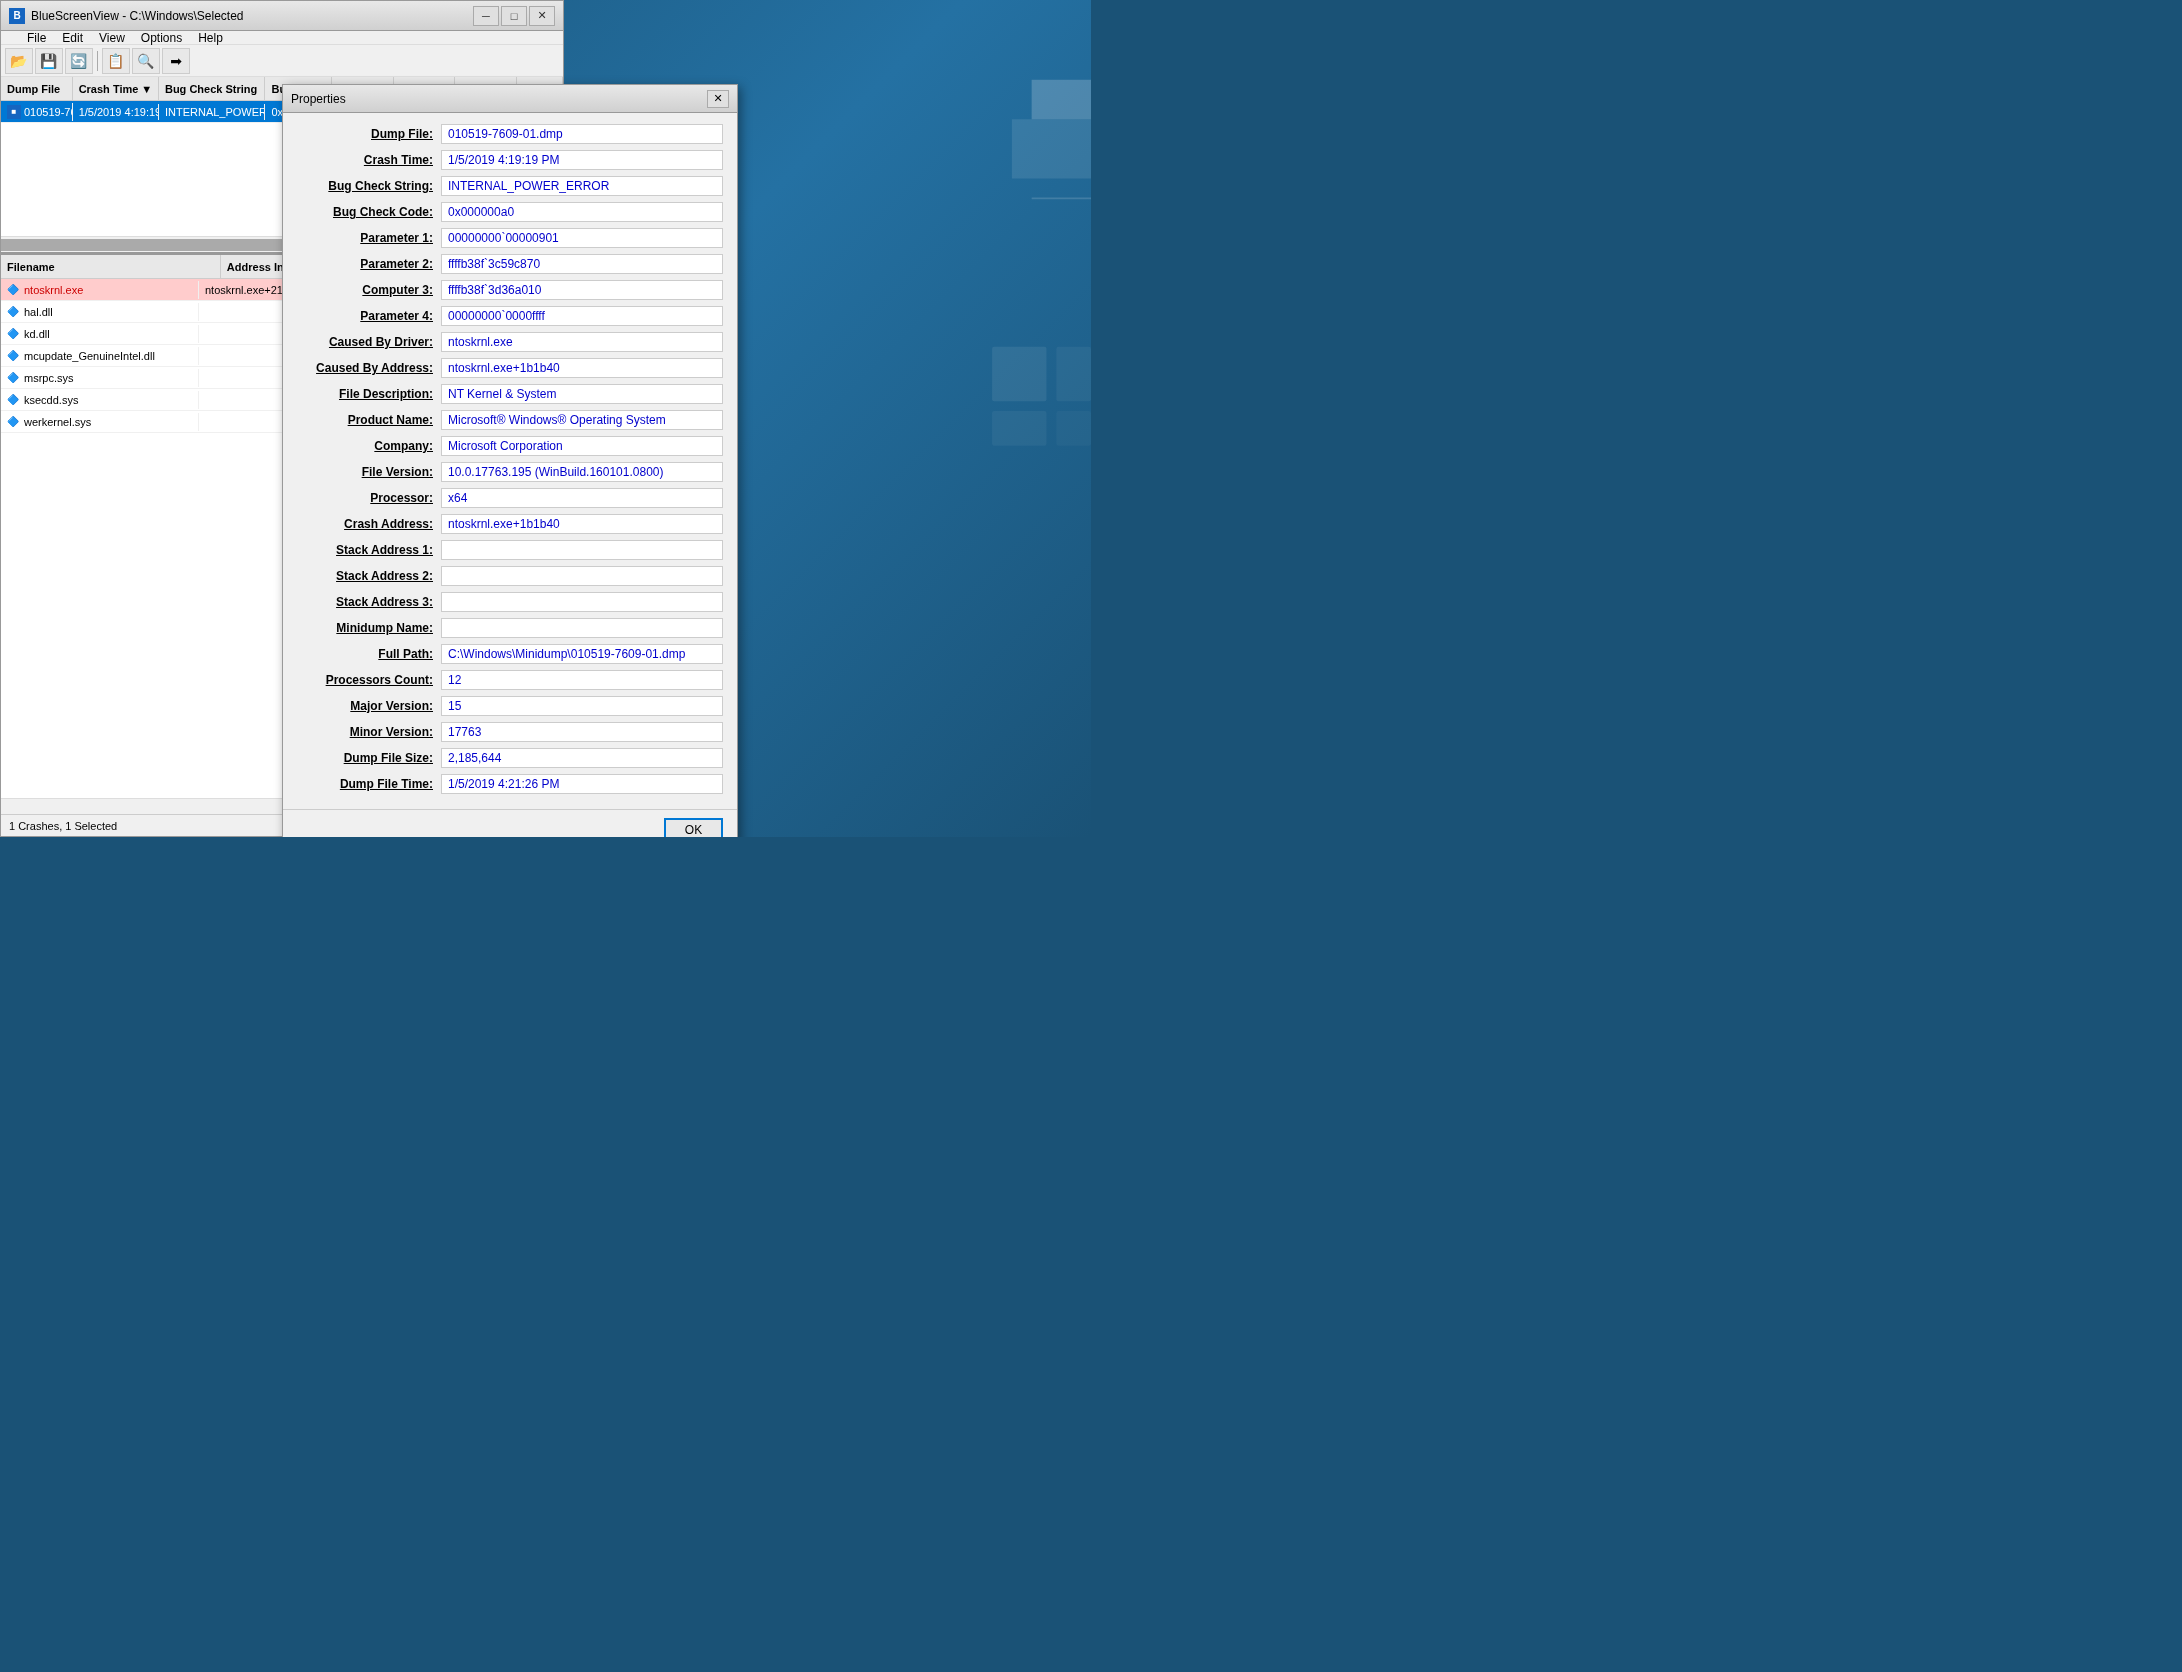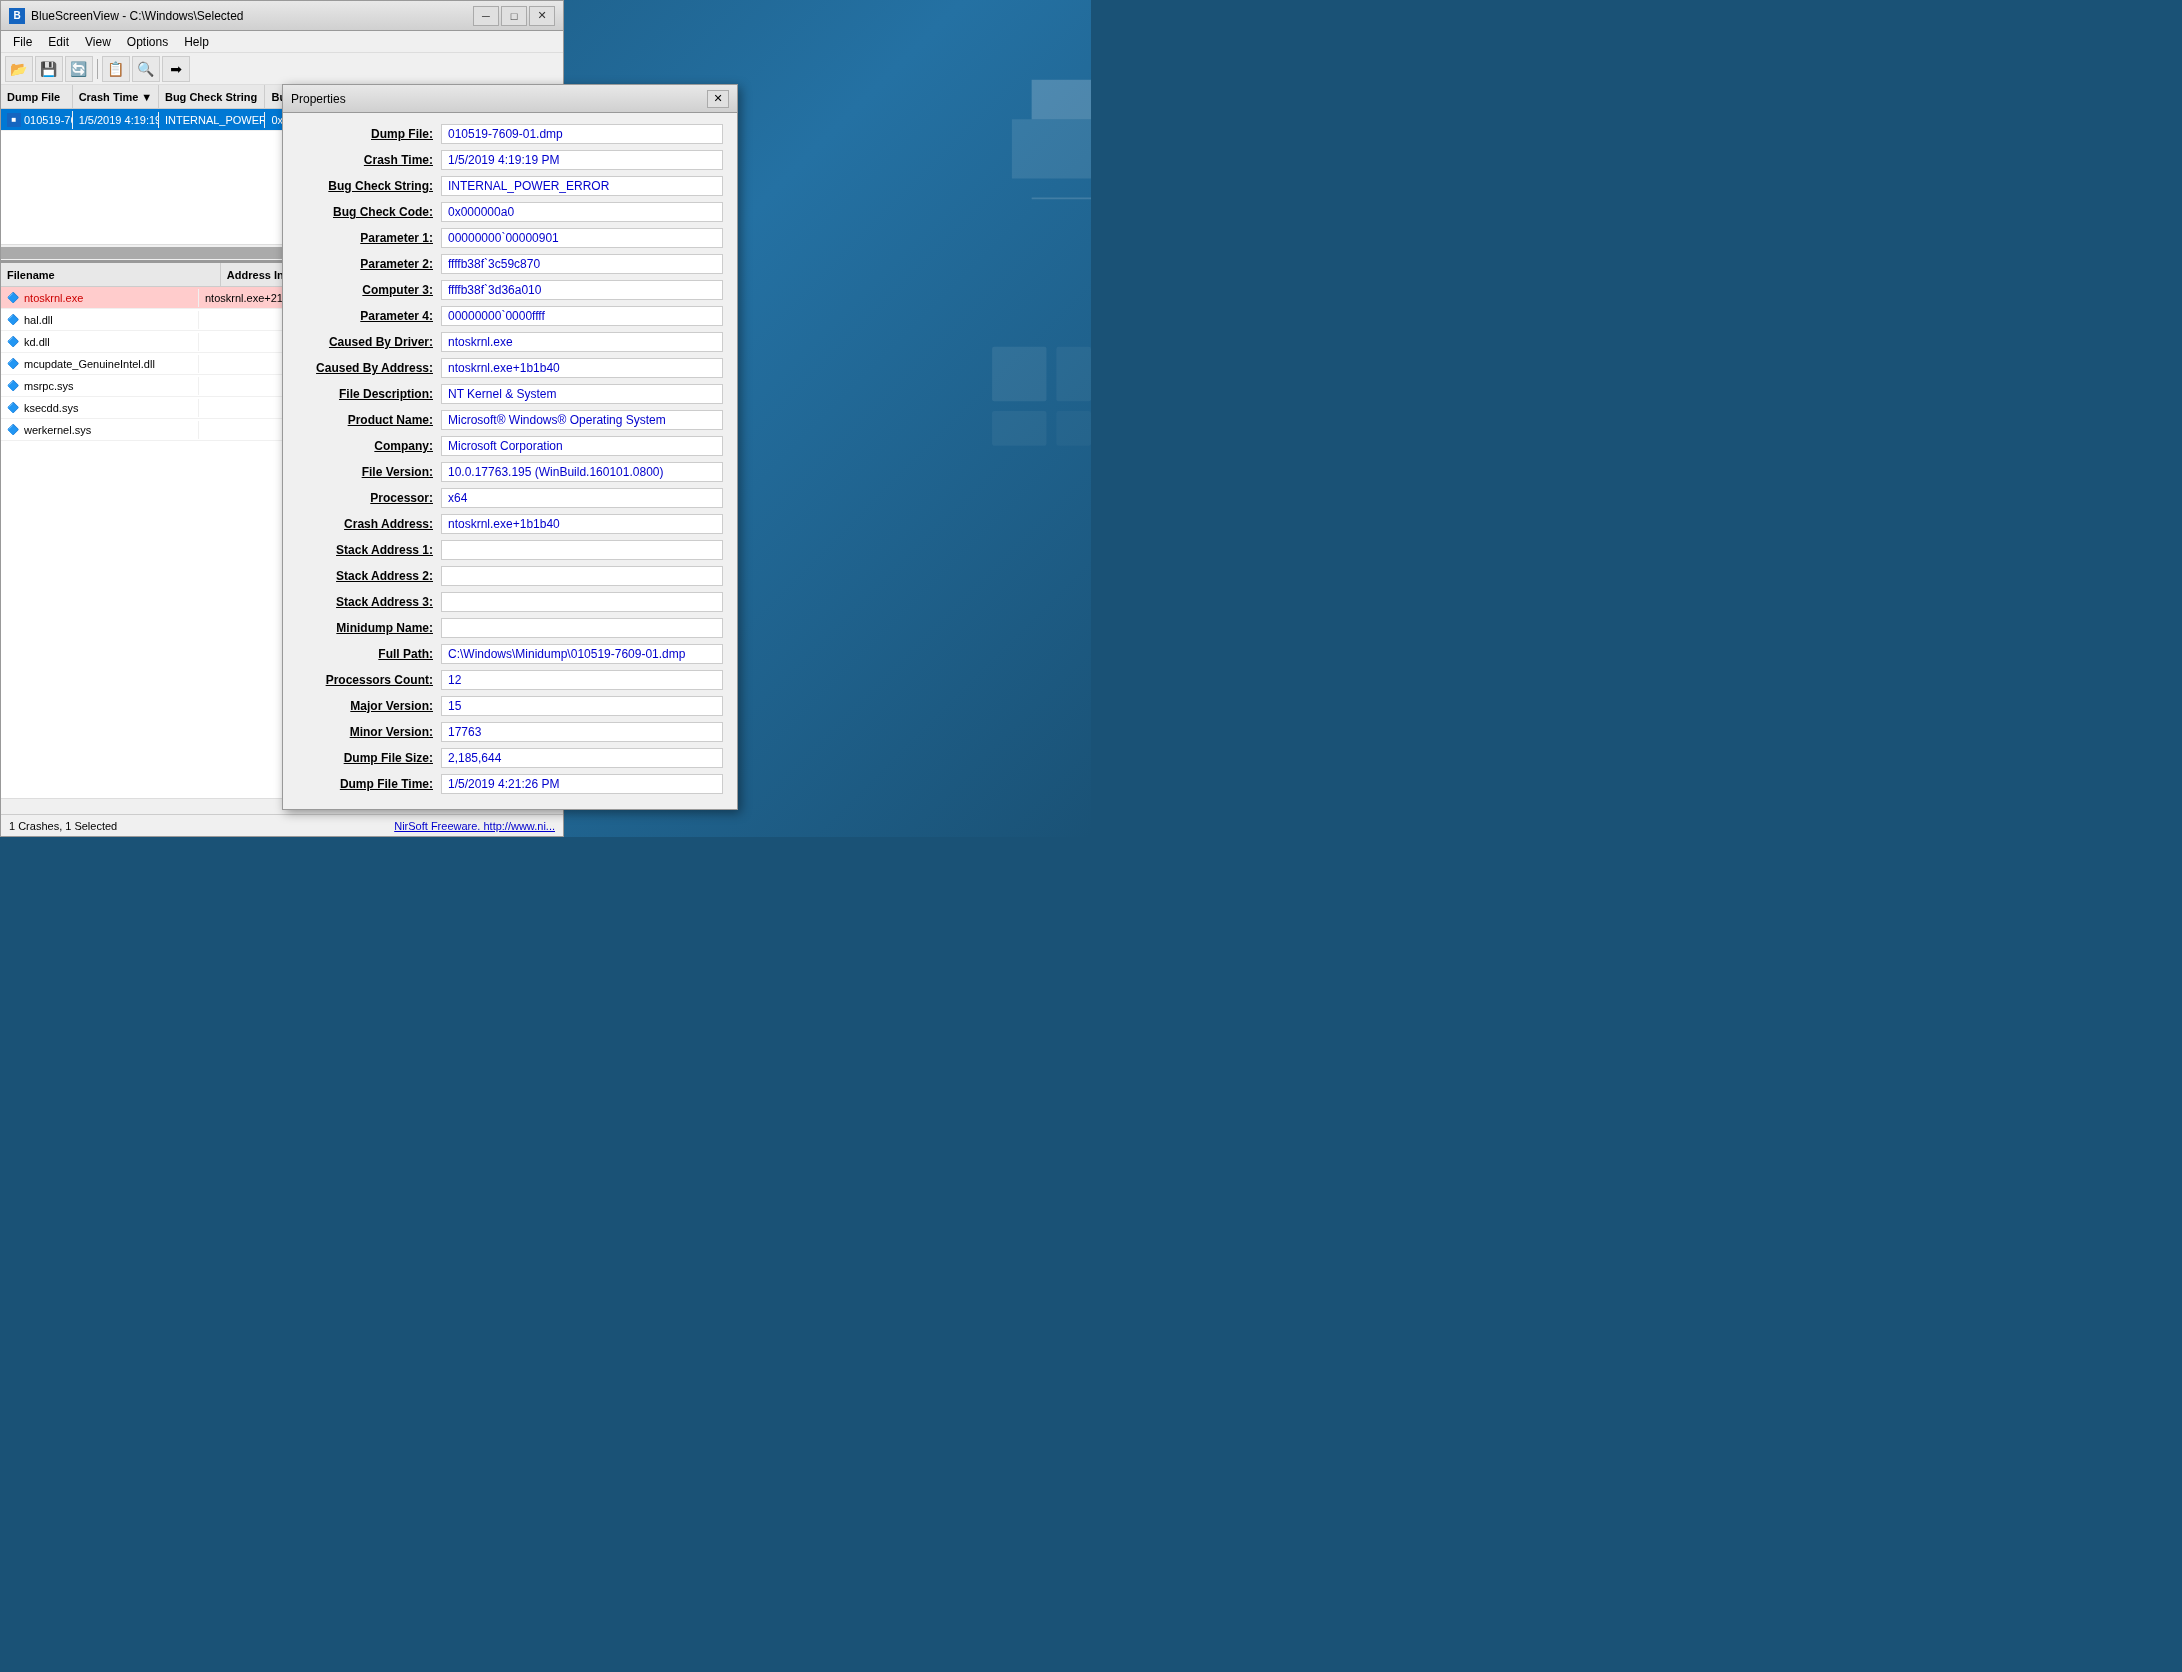--- a/index.html
+++ b/index.html
@@ -77,24 +77,24 @@
       display: flex;
       align-items: center;
       justify-content: center;
       font-size: 11px;
       color: #333;
     }
 
     
     .menu-bar {
       background: #f0f0f0;
-      height: 22px;
-      display: flex;
-      align-items: center;
-      padding: 0 4px;
+      height: 14px;
+      display: flex;
+      align-items: center;
+      padding: 0 18px;
       border-bottom: 1px solid #ddd;
       flex-shrink: 0;
     }
 
     .menu-item {
       padding: 2px 8px;
       cursor: pointer;
       font-size: 12px;
     }
 
@@ -782,14 +782,17 @@
       <div class="prop-value">2,185,644</div>
     </div>
 
     <div class="prop-row">
       <div class="prop-label">Dump File Time:</div>
       <div class="prop-value">1/5/2019 4:21:26 PM</div>
     </div>
 
   </div>
 
+  <div class="dialog-footer">
+    <button class="ok-btn">OK</button>
+  </div>
 </div>
 
 
 </body></html>

